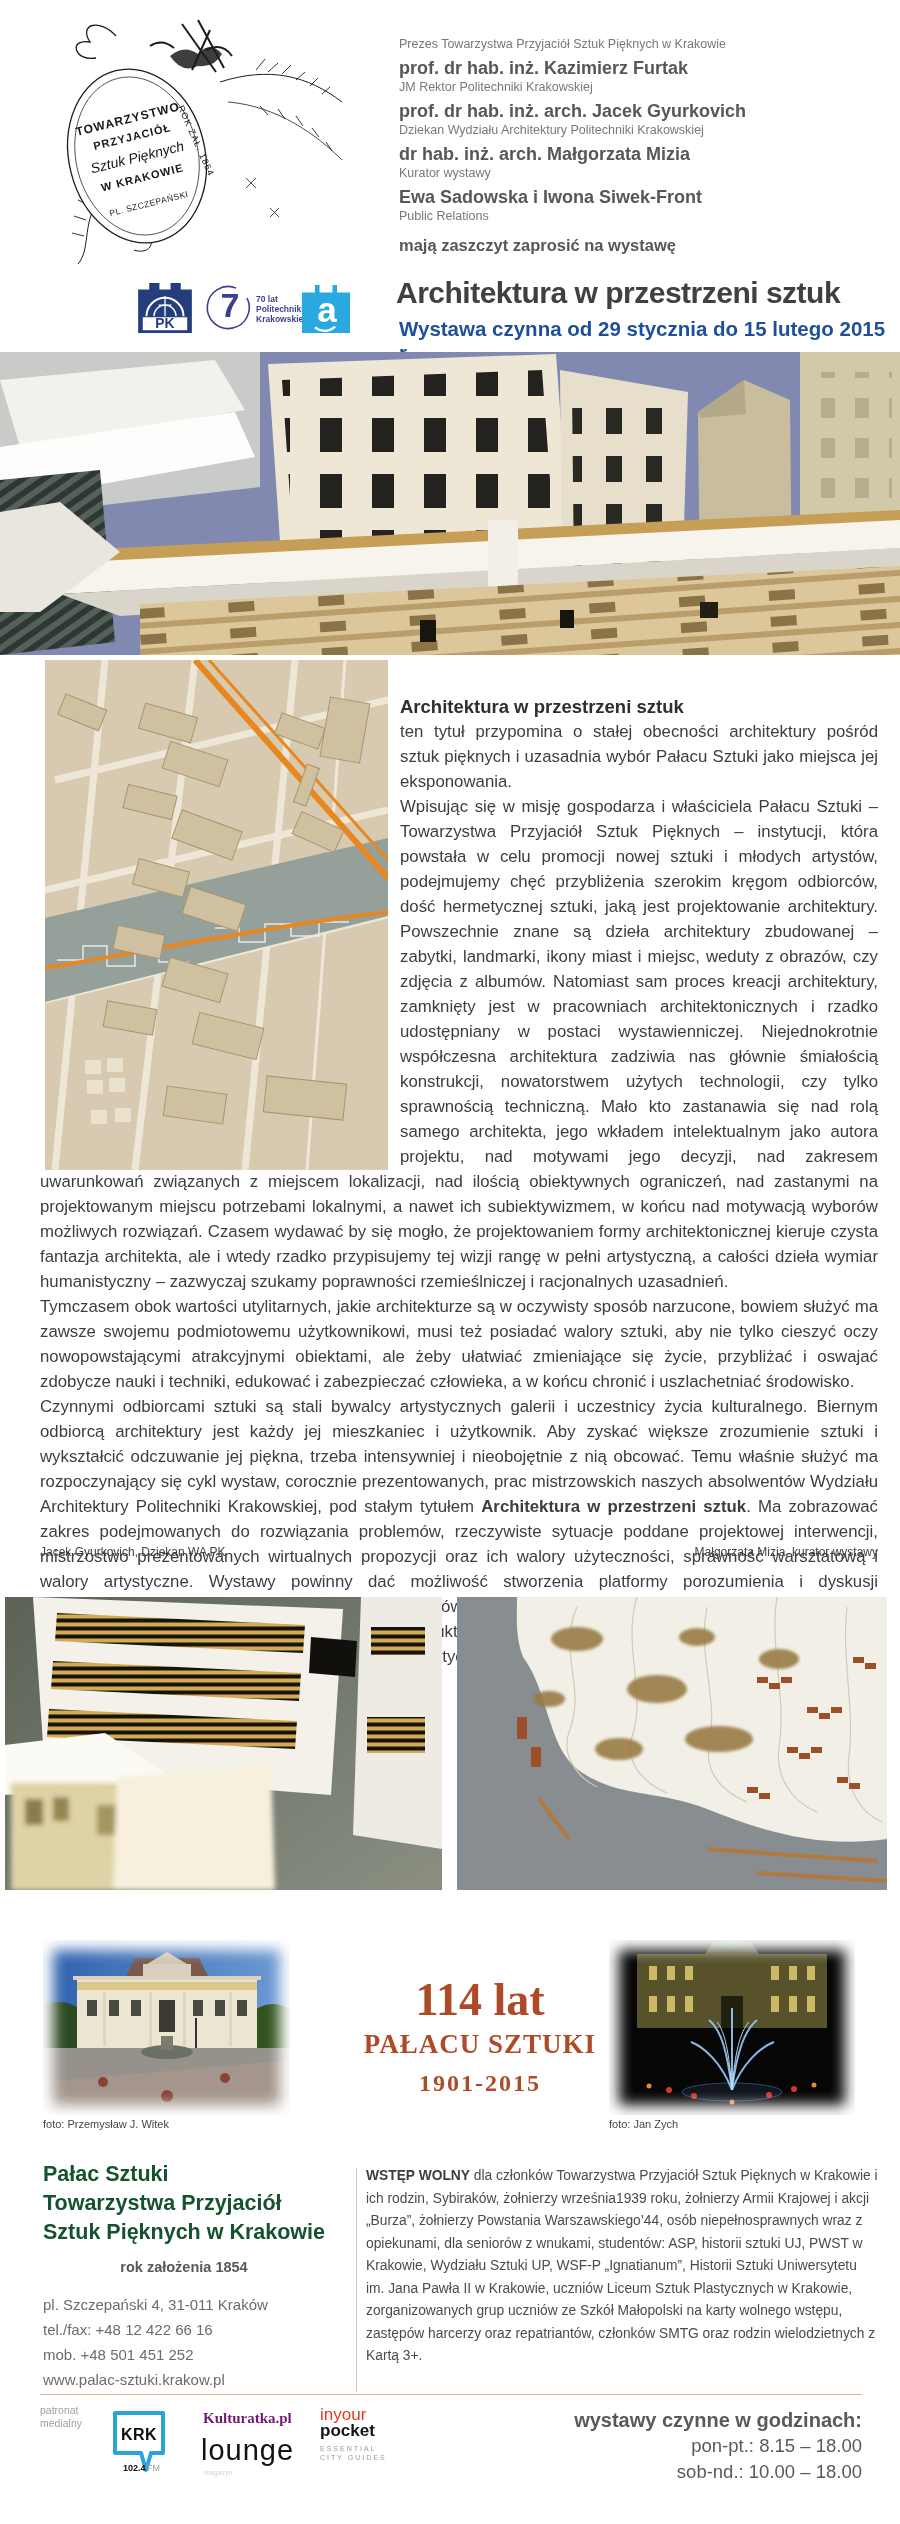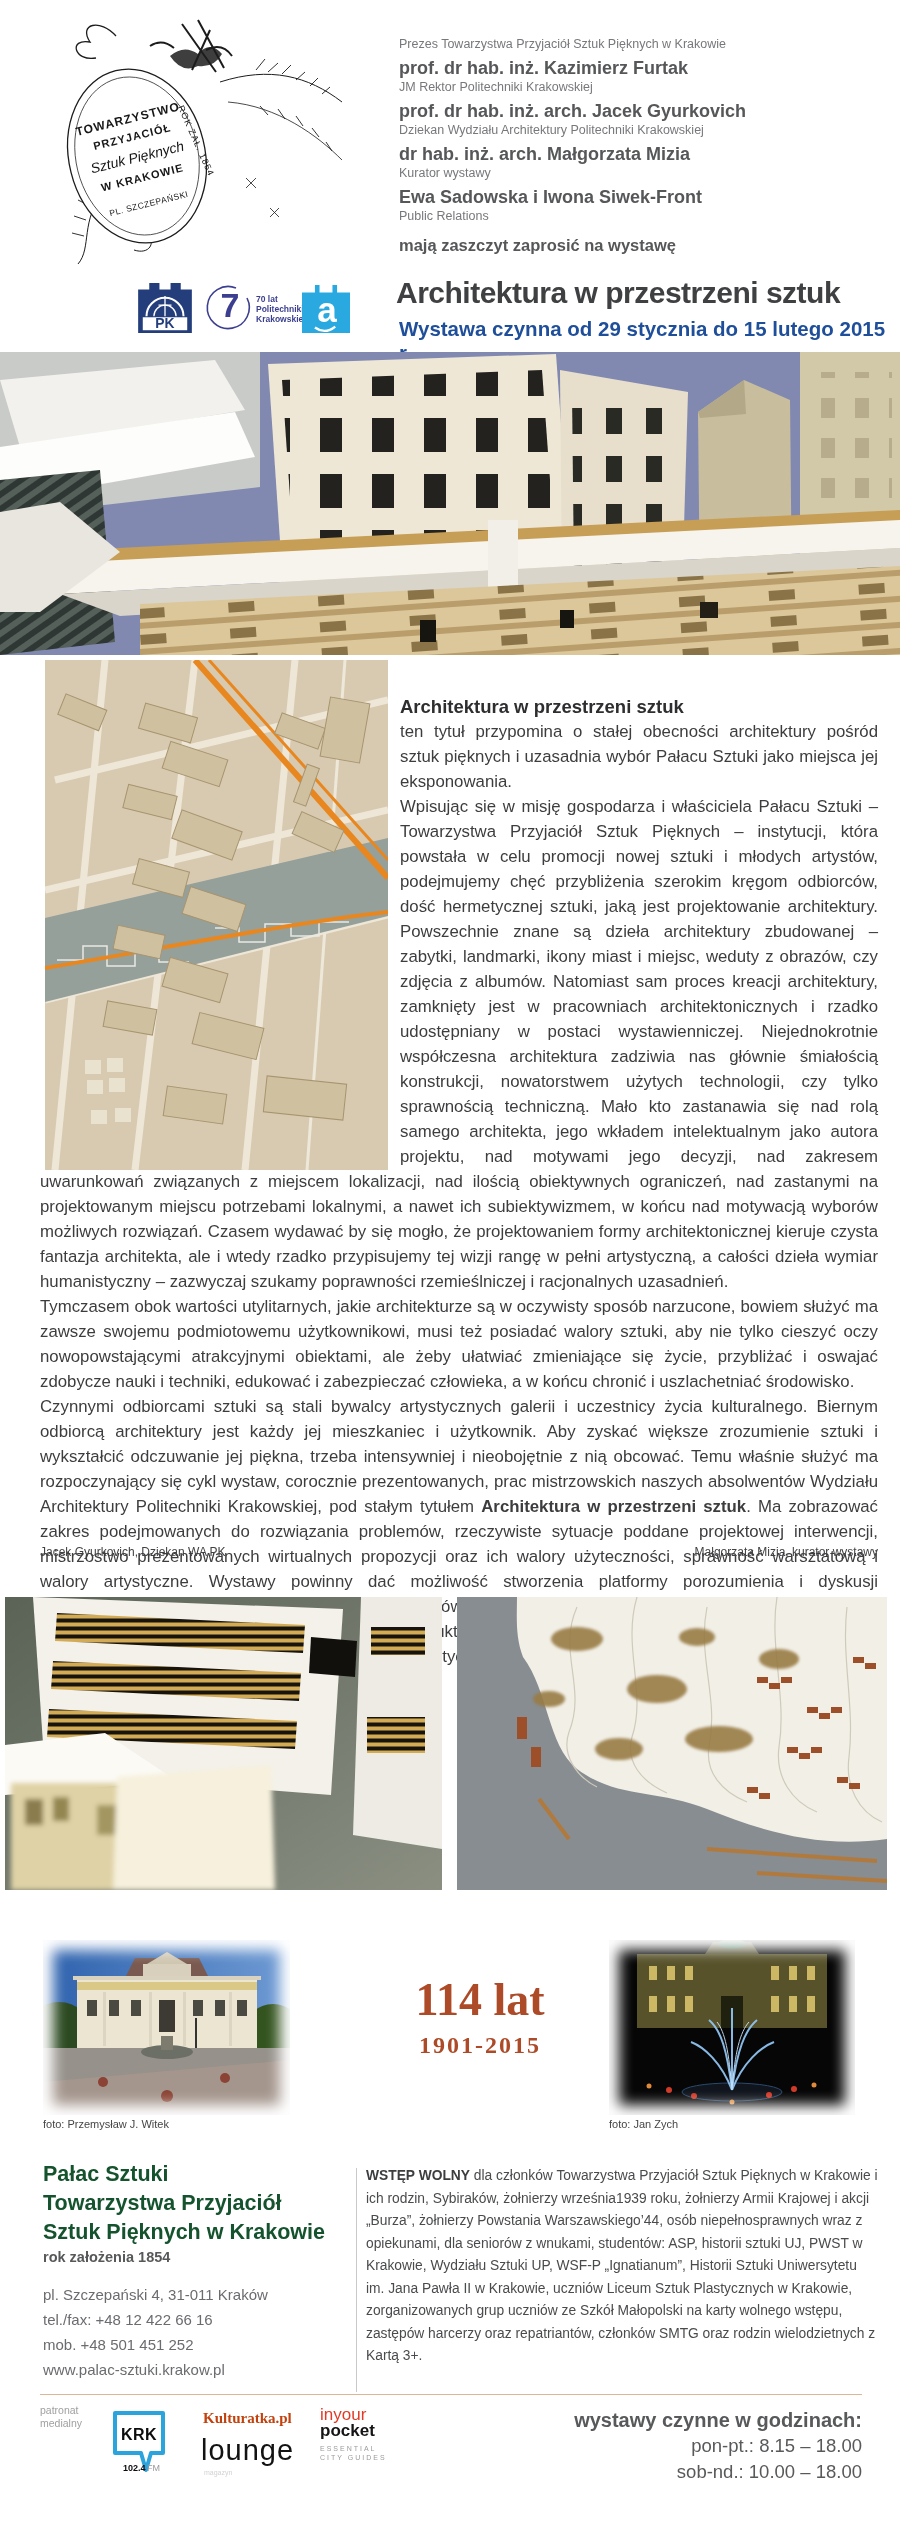--- a/index.html
+++ b/index.html
@@ -33,30 +33,30 @@
   .ct-3 { font-size:24px; font-weight:bold; letter-spacing:2px; line-height:40px; }
   .caption { font-size:11px; color:#454545; }
 
   
   .vig { position:absolute; overflow:hidden; }
   .vig::after { content:""; position:absolute; inset:0; box-shadow:inset 0 0 14px 10px #ffffff; }
 
   
   .f-left { left:43px; top:2160px; }
   .f-name { font-size:21.5px; font-weight:bold; color:#14532d; line-height:29px; }
-  .f-founded { font-size:14.5px; font-weight:bold; color:#57585a; margin-top:2px; }
+  .f-founded { font-size:14.5px; font-weight:bold; color:#57585a; margin-top:12px;text-align:center; }
   .f-addr { margin-top:17px; font-size:15px; line-height:25px; color:#6b6c6f; }
   .divider-v { left:356px; top:2168px; width:1px; height:224px; background:#c9c9c9; }
   .f-right { left:366px; top:2165px; width:512px; font-size:13.8px; line-height:22.5px; color:#4a4b4d; }
   .f-right b { color:#3c3d3f; }
   .rule-h { left:40px; top:2394px; width:822px; height:1px; background:#dcb795; }
 
   
   .patronat { left:40px; top:2404px; font-size:10.5px; line-height:13px; color:#a0a0a0; white-space:pre-line; }
-  .kult { left:203px; top:2410px; font-size:15px; font-weight:bold; color:#c2410c; font-family:"Liberation Serif", serif; }
+  .kult { left:203px; top:2410px; font-size:15px; font-weight:bold; color:#701a75; font-family:"Liberation Serif", serif; }
   .lounge { left:201px; top:2434px; font-size:29px; color:#121212; letter-spacing:1px; font-weight:300; }
   .lounge-sub { left:204px; top:2469px; font-size:7px; color:#d2d2d2; }
   .iyp { left:320px; top:2406px; line-height:18px; }
   .iyp .r { color:#e23a26; font-weight:normal; font-size:17px;margin-top:16px; }
   .iyp .b { color:#141414; font-weight:bold; font-size:17px; display:block; margin-top:-2px; }
   .iyp-sub { font-size:7px; letter-spacing:2px; color:#9b9b9b; white-space:pre-line; line-height:9px; margin-top:4px; }
   .hours { right:38px; top:2407px; text-align:right; color:#58595b; }
   .hours-title { font-size:20px; font-weight:bold; line-height:26px; }
   .hours-line { font-size:18.5px; line-height:26px; }
 
@@ -380,20 +380,21 @@
       <rect x="118" y="96" width="12" height="14" fill="#7d7a6e"></rect>
       <rect x="152" y="78" width="2" height="30" fill="#333333"></rect>
       <circle cx="60" cy="142" r="5" fill="#8a4334"></circle>
         <circle cx="182" cy="138" r="5" fill="#8a4334"></circle>
         <circle cx="124" cy="156" r="6" fill="#8a4334"></circle>
     </svg>
   </div>
 
   <div class="abs century-title">
     <div class="ct-1">114 lat</div>
+    <div class="ct-2">PAŁACU SZTUKI</div>
     <div class="ct-3">1901-2015</div>
   </div>
 
   <div class="vig" style="left:609px; top:1940px; width:246px; height:175px;">
     <svg width="246" height="175" viewBox="0 0 246 175">
       <rect width="246" height="175" fill="#060607"></rect>
       <rect x="28" y="14" width="190" height="74" fill="#57522a"></rect>
       <polygon points="96,14 150,14 142,2 104,2" fill="#4c4827"></polygon>
       <ellipse cx="123" cy="4" rx="14" ry="5" fill="#2f5c40"></ellipse>
       <g fill="#d9c36c" opacity="0.9">

